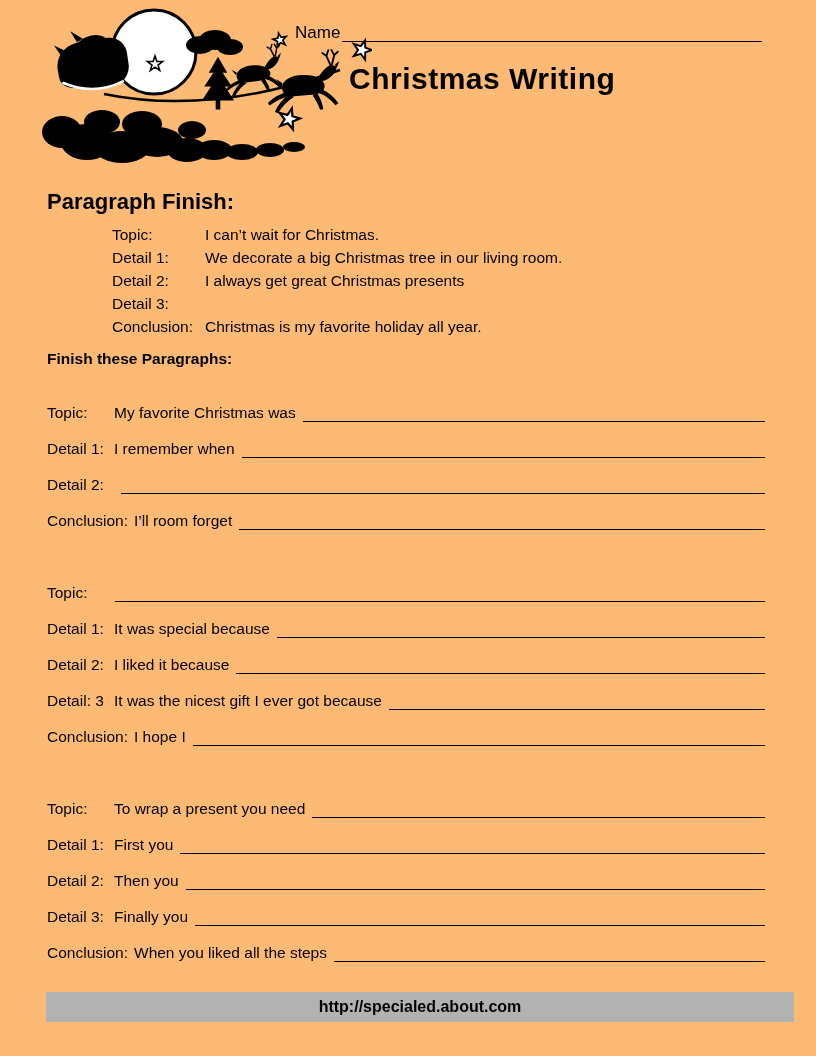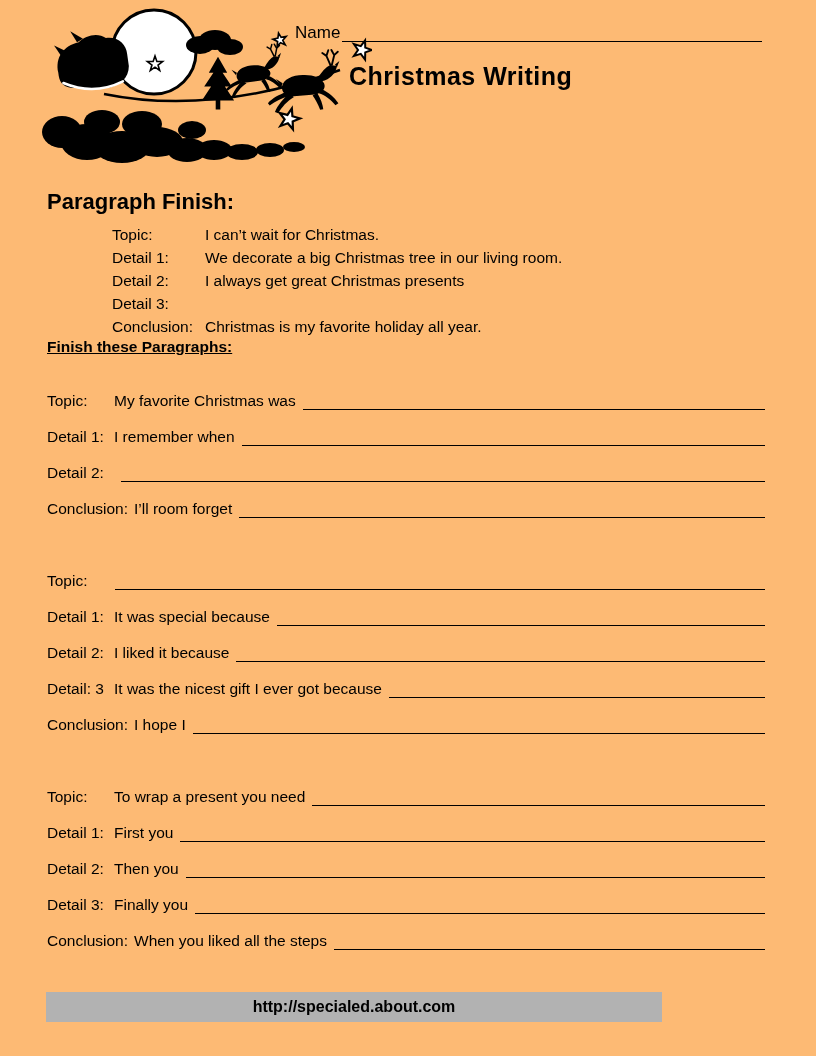--- a/index.html
+++ b/index.html
@@ -11,37 +11,37 @@
     color:#000;
     overflow:hidden;
     box-sizing:border-box;
   }
   .content{position:absolute;left:47px;right:51px;top:0;}
   
   .header{position:relative;height:185px;}
   .clipart{position:absolute;left:-5px;top:2px;pointer-events:none;}
   .name-label{position:absolute;left:248px;top:23px;font-size:17px;}
   .name-line{position:absolute;left:295px;top:24px;width:420px;height:17px;border-bottom:1.6px solid #000;}
-  .title{position:absolute;left:302px;top:62px;font-size:25px;font-weight:bold;letter-spacing:.5px;}
+  .title{position:absolute;left:302px;top:62px;font-size:30px;font-weight:bold;letter-spacing:.5px;}
   
   .section-heading{font-size:22px;font-weight:bold;margin:4px 0 0 0;line-height:26px;}
   .ex-rows{margin:8px 0 0 65px;}
   .ex-row{display:flex;line-height:23px;font-size:15.5px;}
   .ex-label{width:93px;flex:none;}
-  .finish-heading{font-size:15.5px;font-weight:bold;line-height:18px;text-decoration:underline;}
+  .finish-heading{font-size:15.5px;font-weight:bold;margin-top:12px;line-height:18px;}
   
   .blocks{margin-top:18px;}
   .para-block + .para-block{margin-top:36px;}
   .fill-row{display:flex;align-items:flex-end;height:36px;font-size:15.5px;}
   .fl-label{flex:none;min-width:61px;white-space:nowrap;}
   .fl-prompt{padding-left:6px;white-space:nowrap;}
   .fl-line{flex:1;height:3px;border-bottom:1.5px solid #000;margin-left:7px;}
   
   .footer-bar{
-    position:absolute;left:46px;top:992px;width:616px;height:30px;
+    position:absolute;left:46px;top:992px;width:748px;height:30px;
     text-align:center;line-height:30px;font-size:16px;font-weight:bold;
   }
 </style>
 </head>
 <body>
 
 <div class="page">
   <div class="content">
 
     <div class="header">

